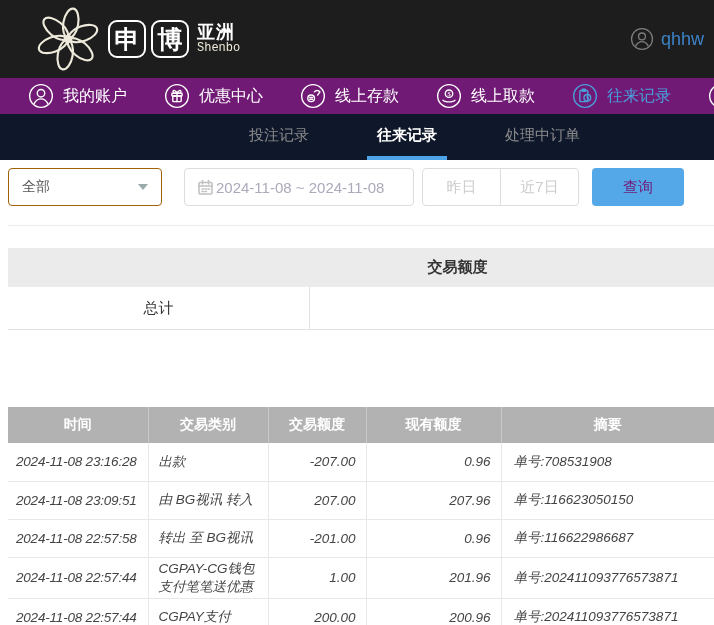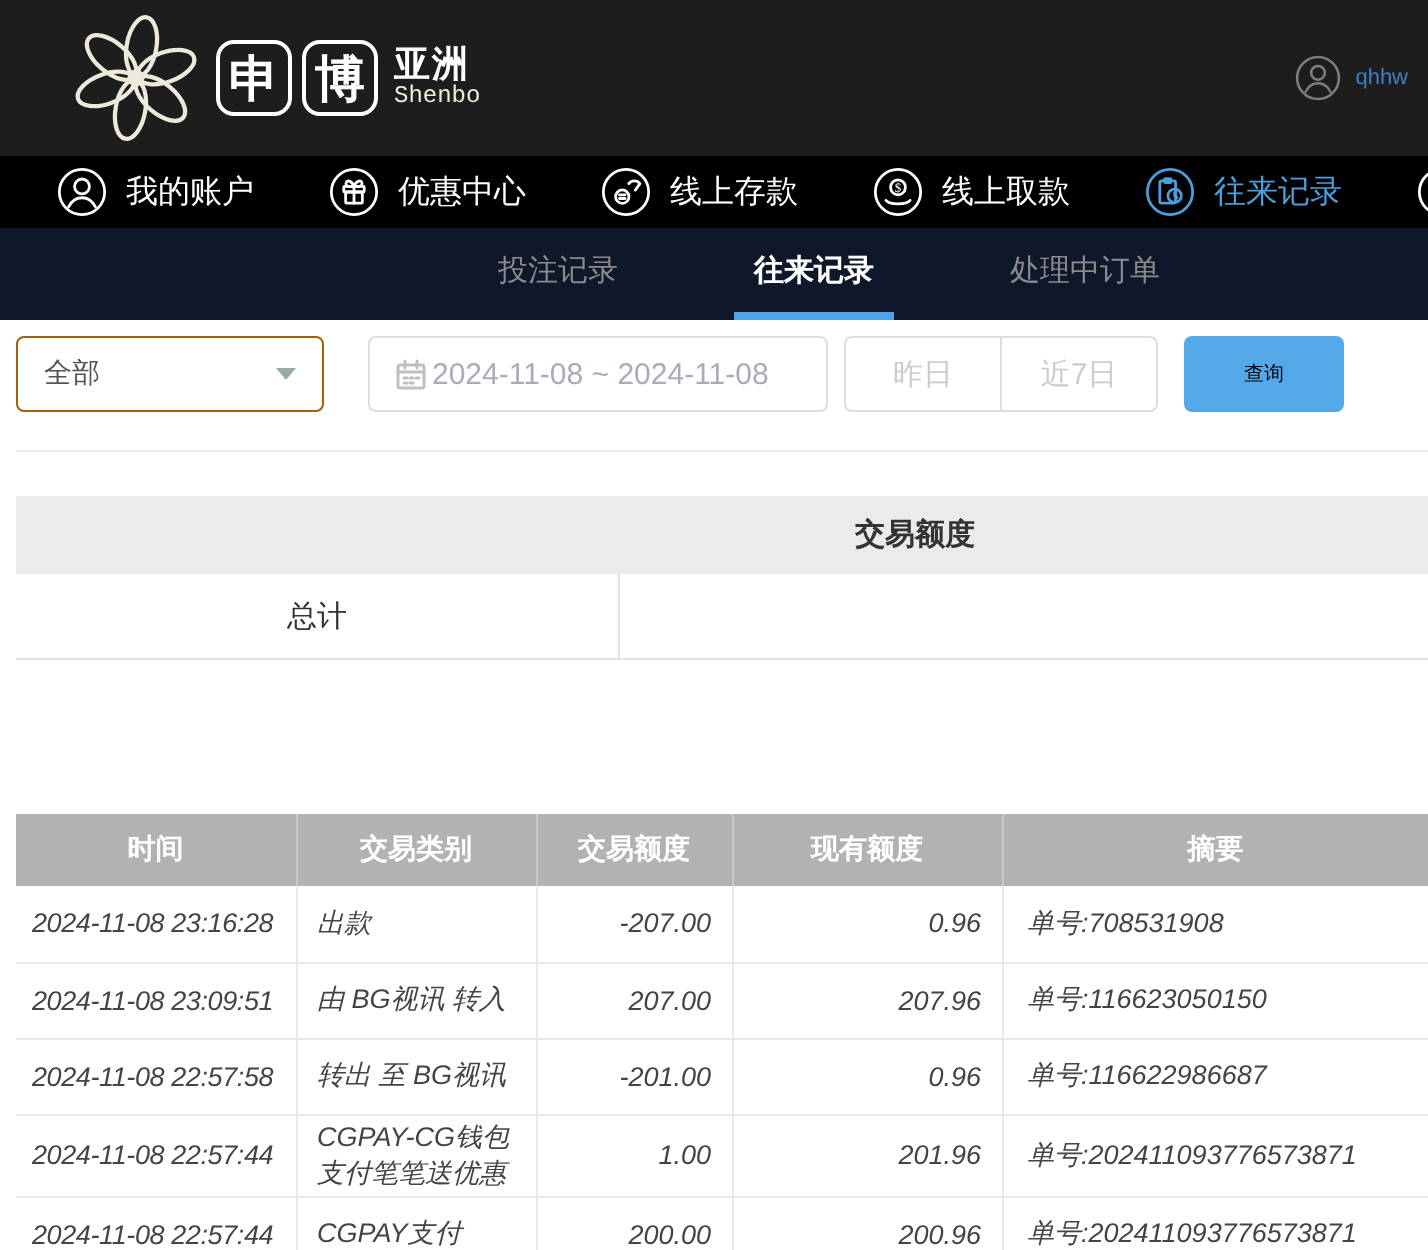--- a/index.html
+++ b/index.html
@@ -13,24 +13,24 @@
   .logo-boxes { display:flex; gap:5px; align-items:center; }
   .logo-box { width:38px; height:38px; border:2.5px solid #fff; border-radius:9px;
     color:#fff; font-size:25px; font-weight:bold; display:flex; align-items:center;
     justify-content:center; }
   .logo-region { display:flex; flex-direction:column; justify-content:center;
     margin-left:3px; line-height:1.1; }
   .logo-region .cn { color:#fff; font-size:18px; font-weight:bold; letter-spacing:1px; }
   .logo-region .en { color:#efecd9; font-size:12px;font-family:Liberation Mono, monospace; }
   .user-area { margin-left:auto; display:flex; align-items:center; gap:7px; }
   .user-area svg { width:24px; height:24px; color:#7d7d7d; }
-  .user-name { color:#3d82c6; font-size:11px; white-space:nowrap; }
-
-  
-  .main-nav { height:36px; background:#000000; display:flex; align-items:center;
+  .user-name { color:#3d82c6; font-size:18px; white-space:nowrap; }
+
+  
+  .main-nav { height:36px; background:#701a75; display:flex; align-items:center;
     gap:37px; padding-left:28px; white-space:nowrap;font-family:Liberation Serif, serif; }
   .nav-item { display:flex; align-items:center; gap:9px; color:#fff; font-size:16px;
     cursor:pointer; flex:0 0 auto; }
   .nav-item svg { width:26px; height:26px; }
   .nav-item.active { color:#4a9fdb; }
 
   
   .tab-bar { height:46px; background:#0f172a; display:flex; justify-content:flex-end;
     padding-right:124px; gap:48px; }
   .tab { display:flex; align-items:center; padding:0 10px; color:#8b8b8b; font-size:15px;
@@ -48,22 +48,22 @@
     background:#fff; display:flex; align-items:center; gap:2px; padding:0 12px;
     color:#aab; font-size:15px; margin-left:22px; cursor:pointer; }
   .date-box svg { width:17px; height:17px; color:#c0c0c0; }
   .quick-group { display:flex; margin-left:8px; }
   .quick-btn { width:79px; height:38px; background:#fff; border:1px solid #ddd;
     color:#ccc; font-size:15px; display:flex; align-items:center; justify-content:center;
     cursor:pointer; margin-left:-1px; }
   .quick-btn:first-child { border-radius:4px 0 0 4px; margin-left:0; }
   .quick-btn:last-child { border-radius:0 4px 4px 0; }
   .quick-btn.active { border-color:#54a8e8; color:#54a8e8; position:relative; z-index:2; }
-  .search-btn { width:80px; height:38px; margin-left:13px; background:#54a8e8;
-    border:none; border-radius:4px; color:#000000; font-size:10px; display:flex;
+  .search-btn { width:92px; height:38px; margin-left:13px; background:#54a8e8;
+    border:none; border-radius:4px; color:#701a75; font-size:15px; display:flex;
     align-items:center; justify-content:center; cursor:pointer; flex:0 0 auto; }
 
   .divider { border-top:1px solid #ececec; margin:19px 0 0 8px; }
 
   
   .summary-table { margin:22px 0 0 8px; width:706px; font-size:15px; color:#333; }
   .summary-head { height:39px; background:#ebebeb; display:grid;
     grid-template-columns:302px 295px 1fr; align-items:center; }
   .summary-head .h2 { grid-column:2; text-align:center; font-weight:bold; color:#333; }
   .summary-row { height:43px; display:grid; grid-template-columns:302px 295px 1fr;

